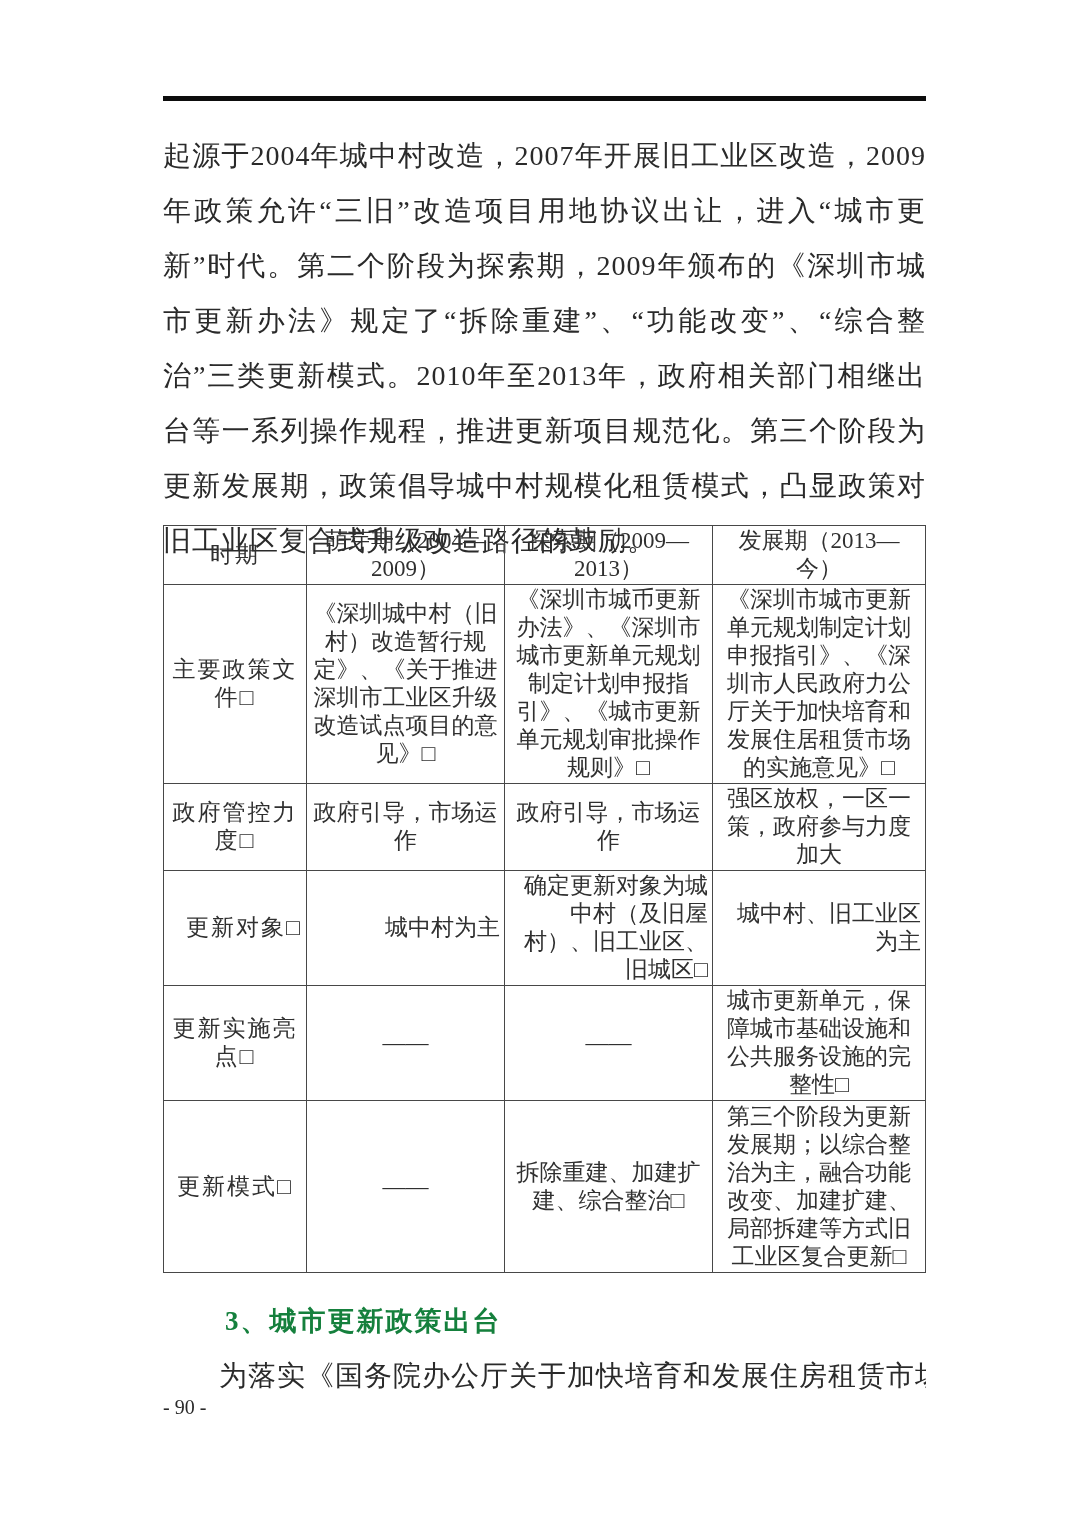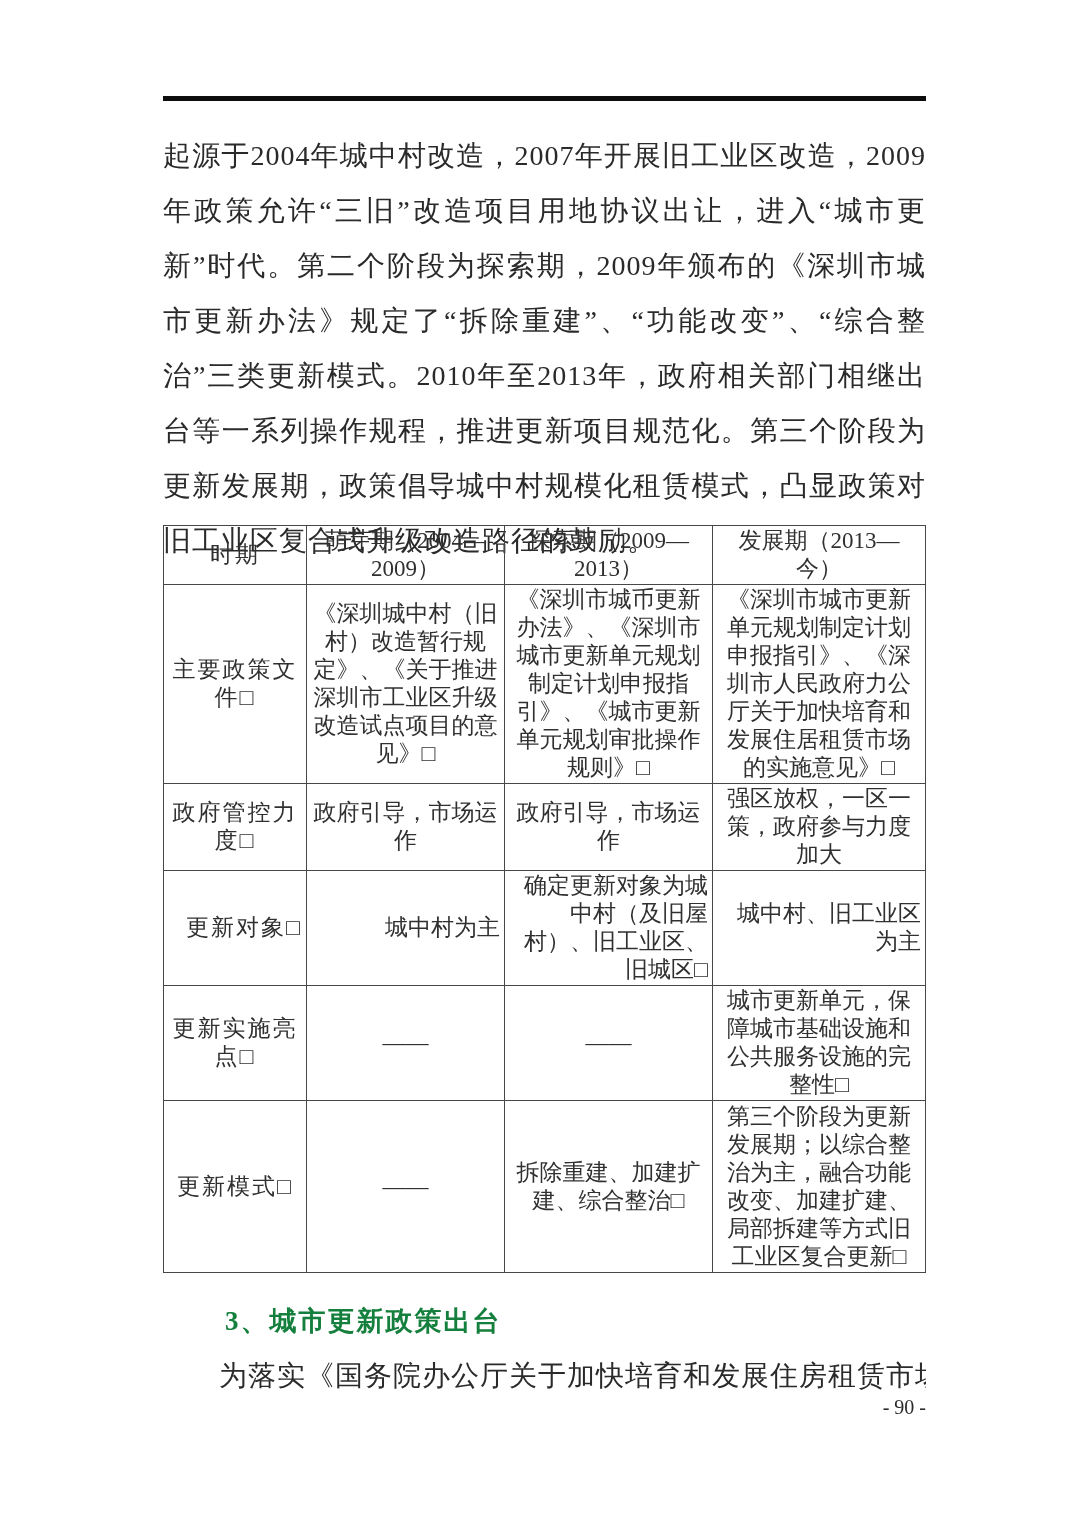--- a/index.html
+++ b/index.html
@@ -89,21 +89,21 @@
     color: #2a2a2a;
     letter-spacing: 1px;
     white-space: nowrap;
     overflow: hidden;
   }
   .page-number {
     position: absolute;
     left: 0;
     top: 1396px;
     width: 763px;
-    text-align: right;
+    text-align: left;
     font-size: 20px;
     color: #2a2a2a;
   }
 </style>
 </head>
 <body>
 
 <div class="page">
   <div class="content">
 

